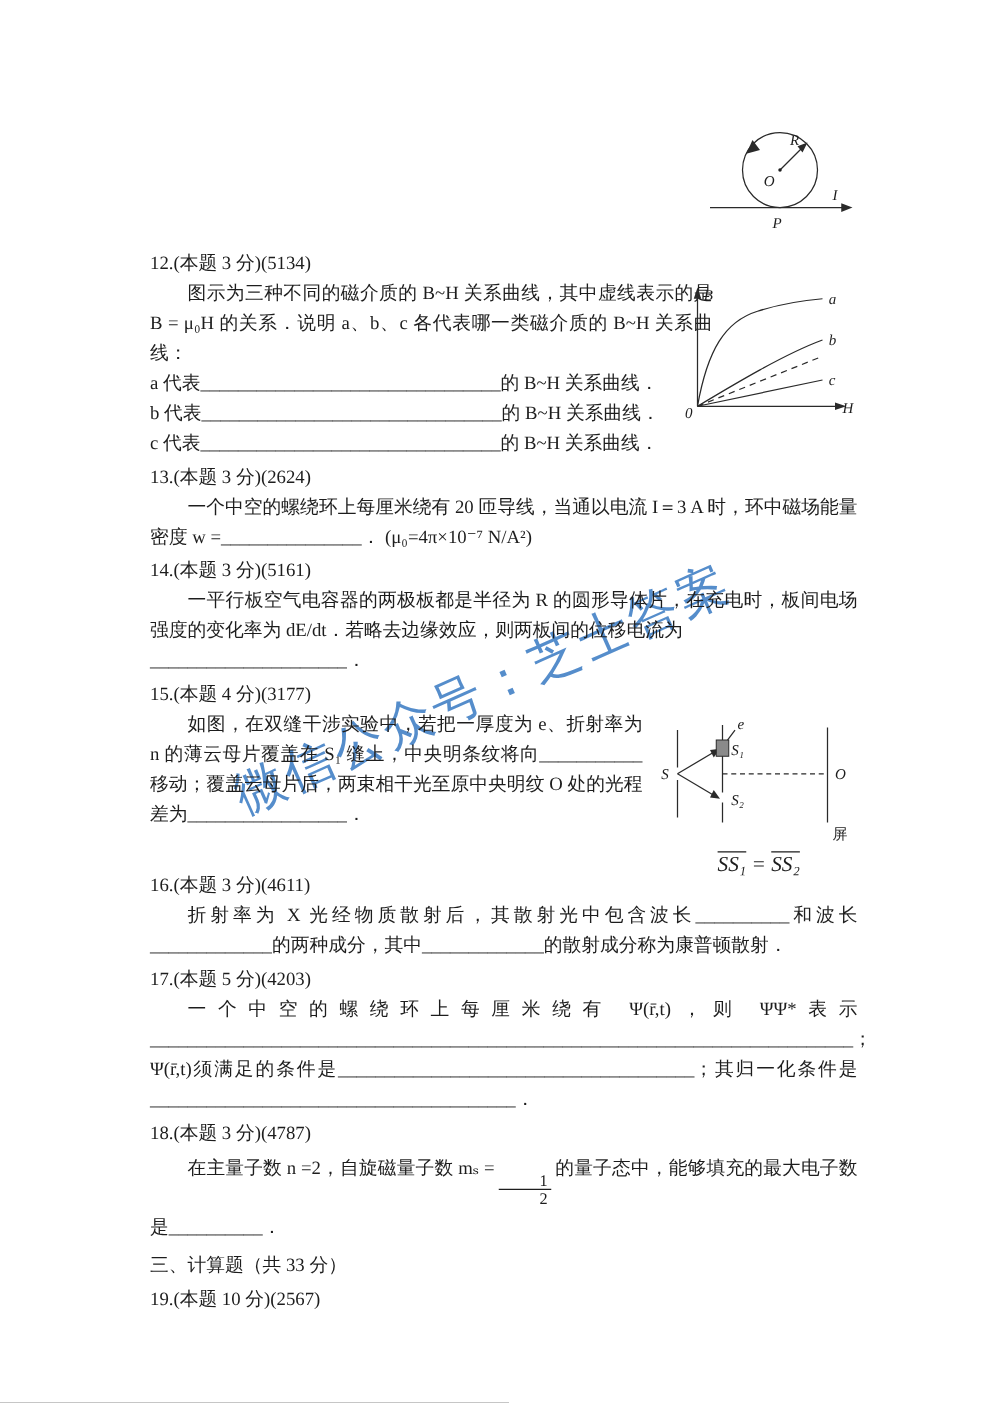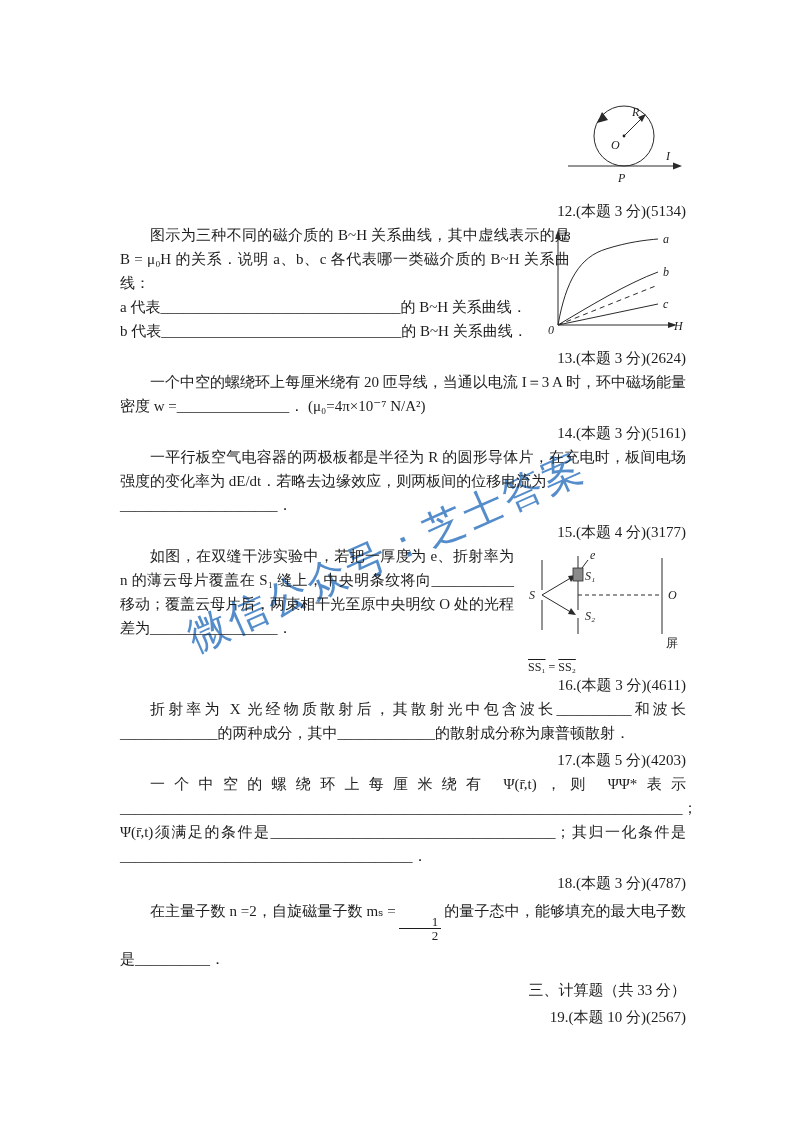--- a/index.html
+++ b/index.html
@@ -3,31 +3,31 @@
 <meta charset="utf-8">
 <style>
   *{margin:0;padding:0;box-sizing:border-box}
   html,body{background:#9a9a9a}
   .page{position:relative;width:793px;height:1122px;margin:0 auto;background:#ffffff;overflow:hidden;
         font-family:"Liberation Serif","DejaVu Serif",serif;color:#1d1d1d;font-size:15px;line-height:24px}
   .content{position:absolute;left:120px;top:94px;width:566px}
   p{text-align:justify}
   .indent{text-indent:2em}
   .q{margin-bottom:3px}
-  .q-header{text-align:right}
+  .q-header{text-align:left}
   .rel{position:relative}
   .q11-text{margin-right:130px}
   .q12-text{margin-right:116px}
   .q15-text{margin-right:172px}
   .diagram{position:absolute;right:0;top:2px}
   .diagram svg text{font-family:"Liberation Serif","DejaVu Serif",serif;font-size:12px;fill:#1d1d1d;font-style:italic}
   .diagram svg text.cjk{font-style:normal}
   svg line,svg path,svg circle.ln{stroke:#2a2a2a;stroke-width:1;fill:none}
   svg polygon{fill:#2a2a2a;stroke:none}
-  .sketch-caption{text-align:left;font-size:12px;line-height:16px;margin-top:2px;}
+  .sketch-caption{text-align:center;font-size:17px;line-height:16px;margin-top:2px;font-style:italic}
   .ol{text-decoration:overline}
   .q11-wrap{min-height:102px}
   .q15-wrap{min-height:126px}
   .frac{display:inline-flex;flex-direction:column;align-items:center;vertical-align:-0.75em;
         line-height:1.05;font-size:13px;margin:0 3px}
   .frac .num{border-bottom:1px solid #1d1d1d;padding:0 3px}
   .tall{line-height:32px}
   .watermark{position:absolute;left:185px;top:628px;transform:rotate(-24deg);transform-origin:0 0;
              font-size:40px;letter-spacing:3px;color:rgba(62,125,196,0.88);white-space:nowrap;
              font-family:"Liberation Sans","DejaVu Sans",sans-serif;pointer-events:none}
@@ -60,20 +60,21 @@
     </div>
 
     <div class="q">
       <div class="q-header">12.(本题 3 分)(5134)</div>
       <div class="rel">
         <div class="q12-text">
           <p class="indent">图示为三种不同的磁介质的 B~H 关系曲线，其中虚线表示的是 B = μ₀H 的关系．说明 a、b、c 各代表哪一类磁介质的 B~H 关系曲线：</p>
           <p>a 代表________________________________的 B~H 关系曲线．</p>
           <p>b 代表________________________________的 B~H 关系曲线．</p>
         </div>
+        <p>c 代表________________________________的 B~H 关系曲线．</p>
         <div class="diagram">
           <svg width="140" height="112" viewBox="0 0 140 112">
             <line x1="12" y1="100" x2="12" y2="10"></line>
             <polygon points="12,5 9,14 15,14"></polygon>
             <line x1="12" y1="100" x2="126" y2="100"></line>
             <polygon points="131,100 122,97 122,103"></polygon>
             <text x="17" y="15">B</text>
             <text x="128" y="105">H</text>
             <text x="2" y="109">0</text>
             <path d="M12,100 C 20,55 34,32 60,24 C 82,17 100,15 112,14"></path>

